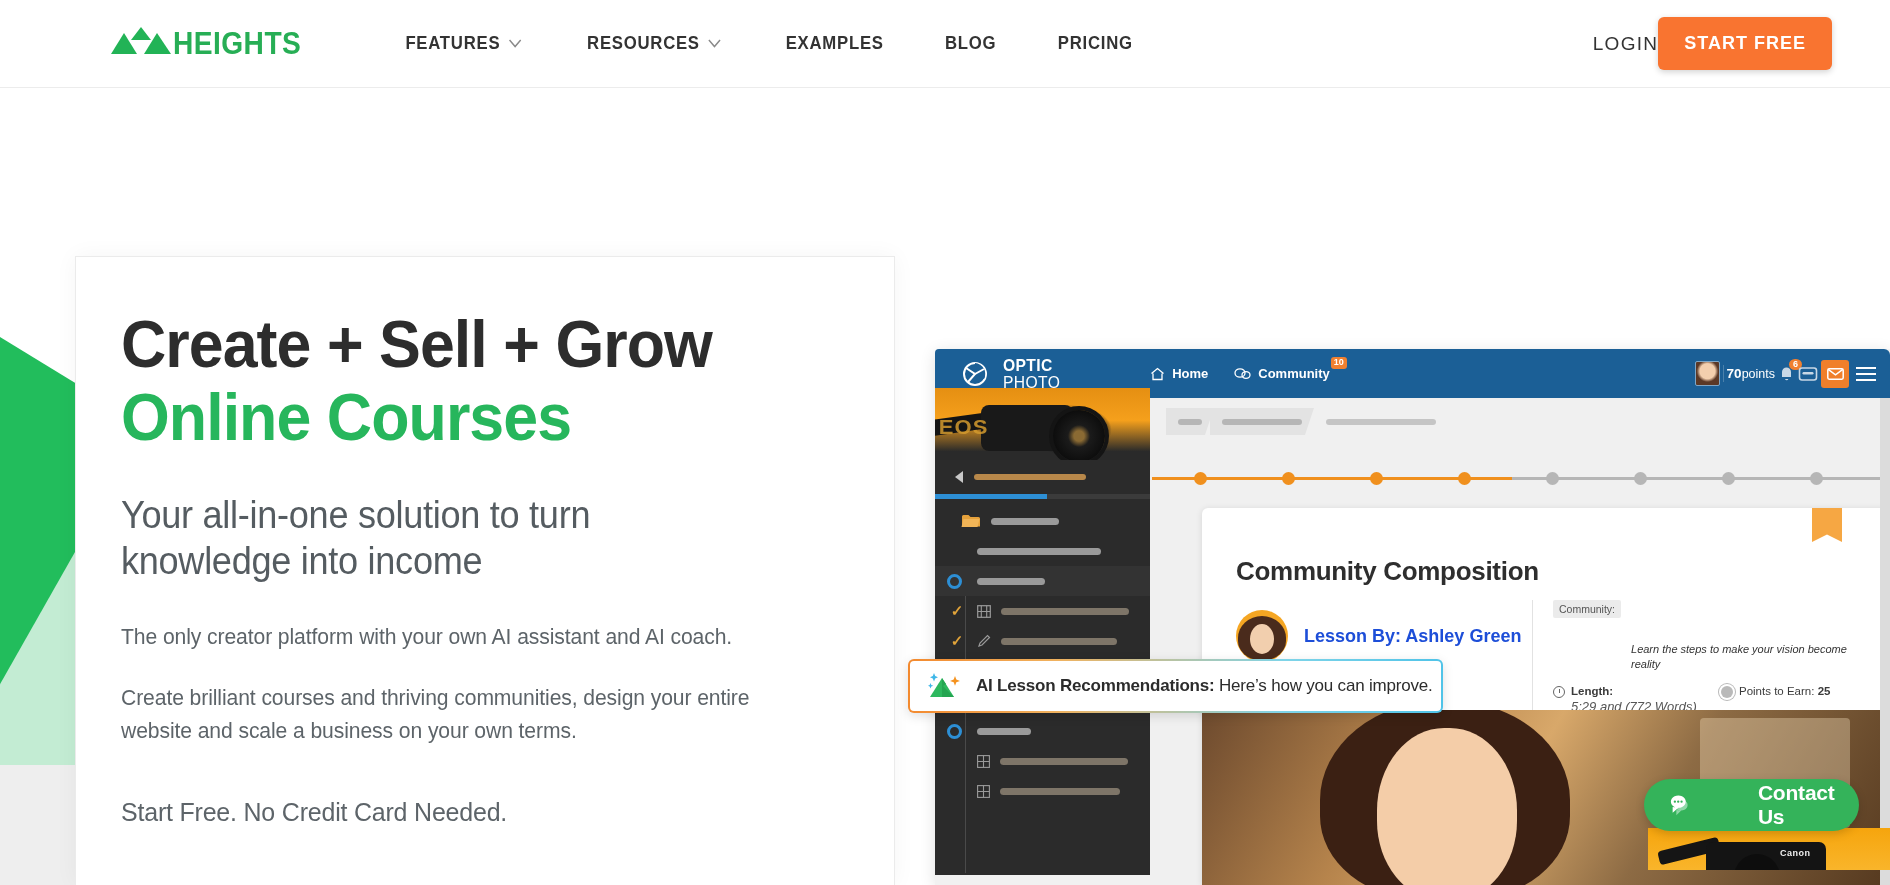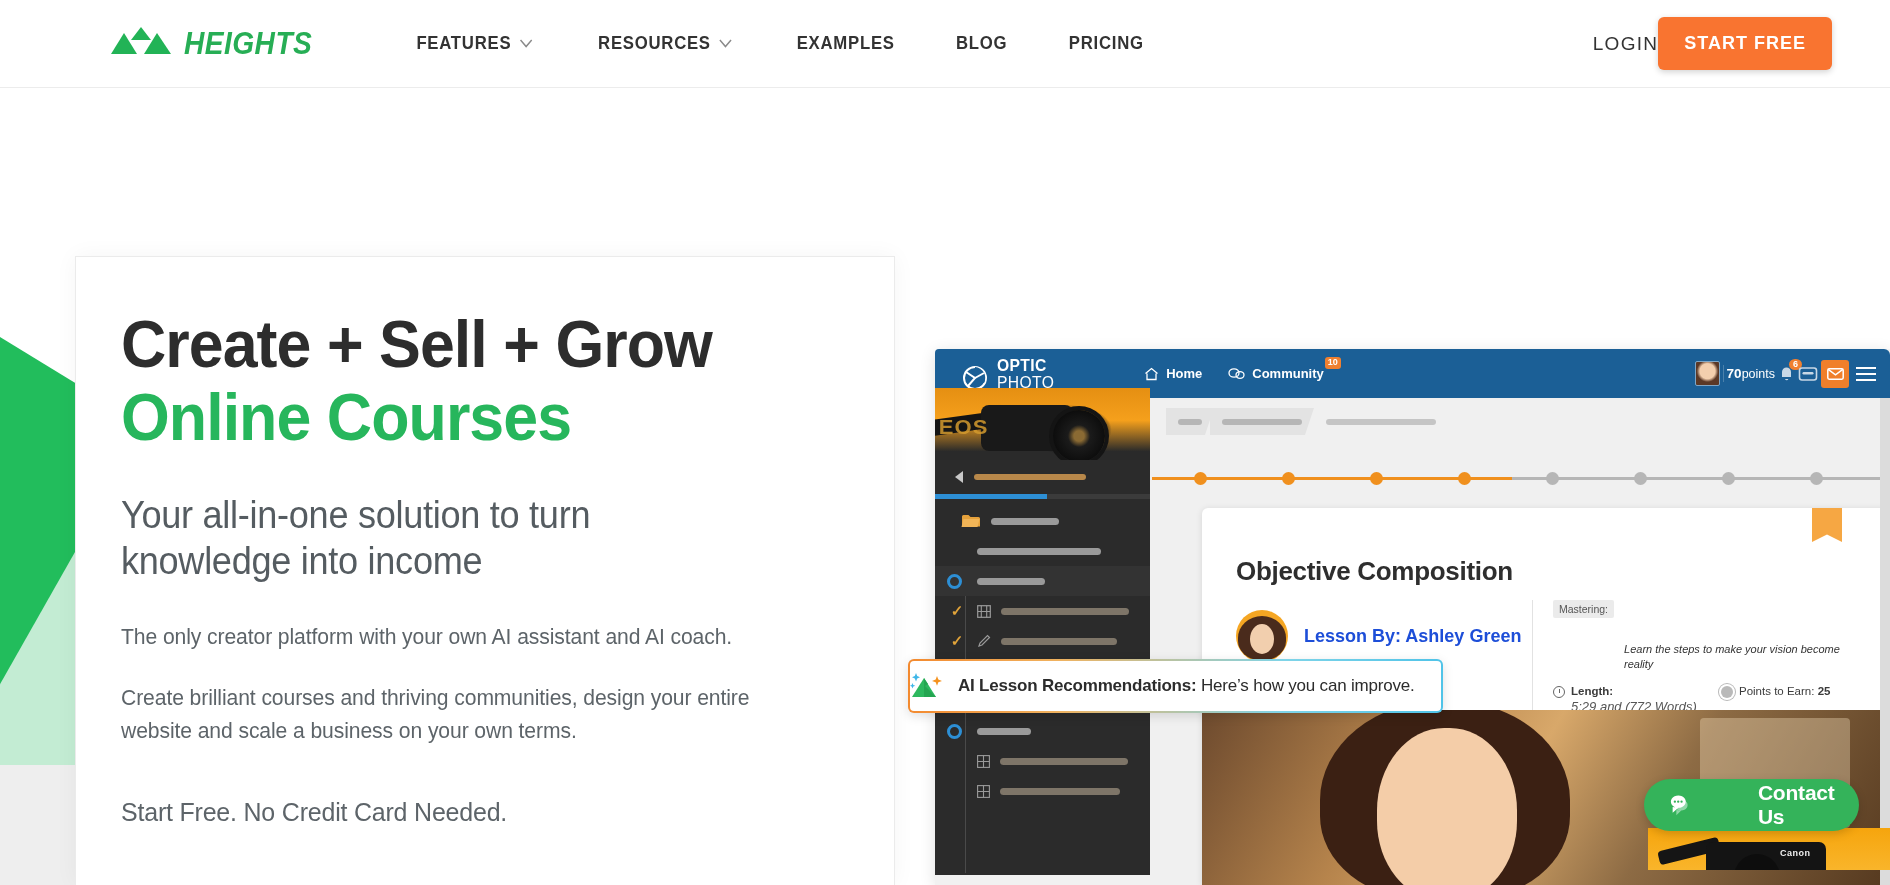--- a/index.html
+++ b/index.html
@@ -11,21 +11,21 @@
   }
 
   
   .header {
     position:absolute; top:0; left:0; width:1890px; height:88px;
     background:#ffffff; z-index:40;
     border-bottom:1px solid #ececec;
     display:flex; align-items:center;
   }
   .hdr-left { display:flex; align-items:center; margin-left:110px; }
-  .logo { display:flex; align-items:center; gap:12px; cursor:pointer;font-style:italic; }
+  .logo { display:flex; align-items:center; gap:1px; cursor:pointer; }
   .logo-mark { width:62px; height:34px; display:block; }
   .logo-text {
     font-size:32px; font-weight:bold; color:#27ae55;
     letter-spacing:0.5px; font-family:"Liberation Sans", sans-serif;
     transform: scaleX(0.88); transform-origin:left center;
   }
   .nav { display:flex; align-items:center; margin-left:54px; }
   .nav-item {
     display:flex; align-items:center; gap:9px;
     font-size:18px; font-weight:bold; color:#333333;
@@ -113,21 +113,21 @@
     z-index:8; overflow:hidden;
     box-shadow:0 3px 16px rgba(0,0,0,.12);
     background:#f1f1f1;
     border-top-left-radius:4px;
   }
   .mock-topbar {
     position:absolute; left:0; top:0; width:955px; height:49px;
     background:#1b5f96; display:flex; align-items:center;
     border-top-right-radius:6px;
   }
-  .brand { display:flex; align-items:flex-end; gap:9px; margin-left:27px; }
+  .brand { display:flex; align-items:center; gap:15px; margin-left:27px; }
   .brand-txt { color:#fff; font-size:17px; font-weight:bold; line-height:1.0;
                letter-spacing:.4px; transform:scaleX(.92); transform-origin:left; }
   .brand-txt small { display:block; font-weight:normal; font-size:17px; }
   .topnav { display:flex; align-items:center; gap:26px; margin-left:85px; }
   .topnav-item { display:flex; align-items:center; gap:7px;
                  color:#fff; font-size:13px; font-weight:bold; cursor:pointer;
                  position:relative; }
   .badge {
     position:absolute; top:-9px; right:-17px;
     background:#F08030; color:#fff; font-size:9px; font-weight:bold;
@@ -240,21 +240,21 @@
   .lp-face { position:absolute; left:175px; top:18px; width:140px; height:172px;
     border-radius:48% 48% 46% 46%; background:#f4cda8; }
   .lp-win { position:absolute; right:40px; top:8px; width:150px; height:110px;
     background:rgba(255,235,200,.34); border-radius:4px; }
 
   
   .ai-tip {
     position:absolute; left:908px; top:659px; width:535px; height:54px;
     background:#fff; border-radius:6px; z-index:25;
     box-shadow:0 3px 11px rgba(0,0,0,.13);
-    display:flex; align-items:center; gap:14px;
+    display:flex; align-items:center; padding-left:18px; gap:14px;
     border:2px solid transparent;
     background-image: linear-gradient(#fff,#fff),
       linear-gradient(92deg,#F3892E 0%, #f0b25f 28%, #7fd4e8 70%, #4fc3e8 100%);
     background-origin:border-box; background-clip:padding-box, border-box;
   }
   .ai-tip-txt { font-size:17px; color:#2c2c2c; letter-spacing:-.2px; }
   .ai-tip-txt b { font-weight:bold; }
 
   
   .contact {
@@ -509,33 +509,33 @@
       <div class="tl-dot" style="left:220px;background:#F0901E"></div>
       <div class="tl-dot" style="left:308px;background:#F0901E"></div>
       <div class="tl-dot" style="left:396px;background:#b6b6b6"></div>
       <div class="tl-dot" style="left:484px;background:#b6b6b6"></div>
       <div class="tl-dot" style="left:572px;background:#b6b6b6"></div>
       <div class="tl-dot" style="left:660px;background:#b6b6b6"></div>
     </div>
 
     <div class="lesson-card">
       <div class="bookmark"></div>
-      <div class="lesson-title">Objective Composition</div>
+      <div class="lesson-title">Community Composition</div>
 
       <div class="lesson-meta">
         <div class="avatar-lg">
           <div class="hair"></div>
             <div class="face"></div>
         </div>
         <div class="lesson-by">Lesson By: Ashley Green</div>
       </div>
 
       <div class="obj-panel">
         <div class="obj-row">
-          <span class="obj-tag">Mastering:</span>
+          <span class="obj-tag">Community:</span>
           <span class="obj-txt">Learn the steps to make your vision become reality</span>
         </div>
         <div class="obj-stats">
           <div class="stat" style="width:168px">
             <div class="clock"></div>
             <div>
               <div class="lbl">Length:</div>
               <div class="sub">5:29 and (772 Words)</div>
             </div>
           </div>

